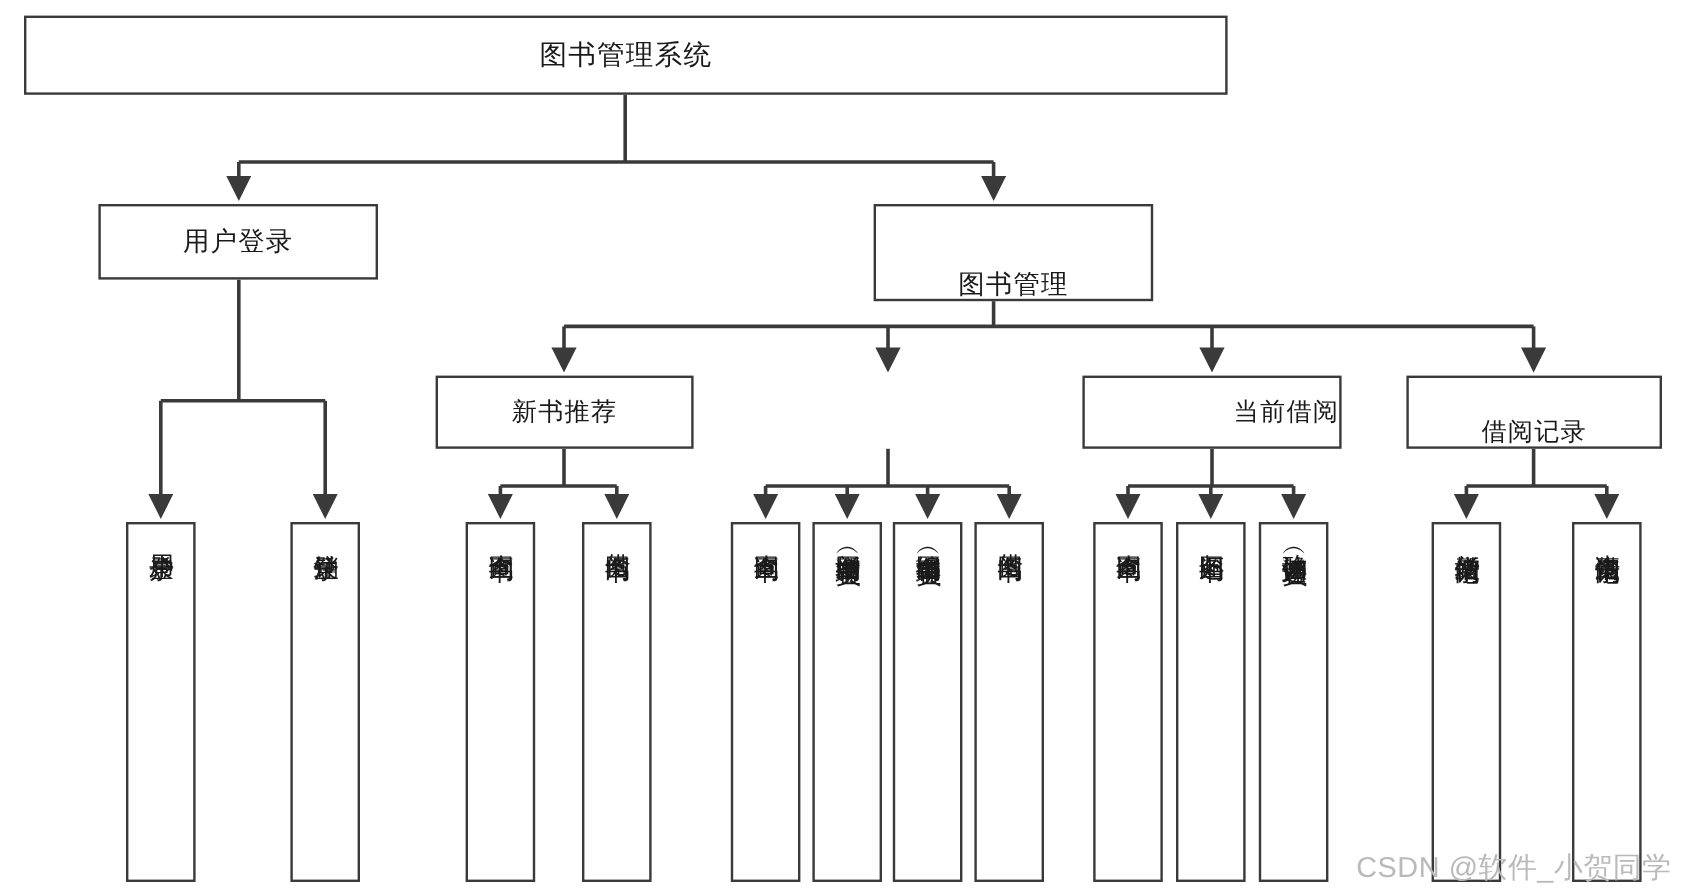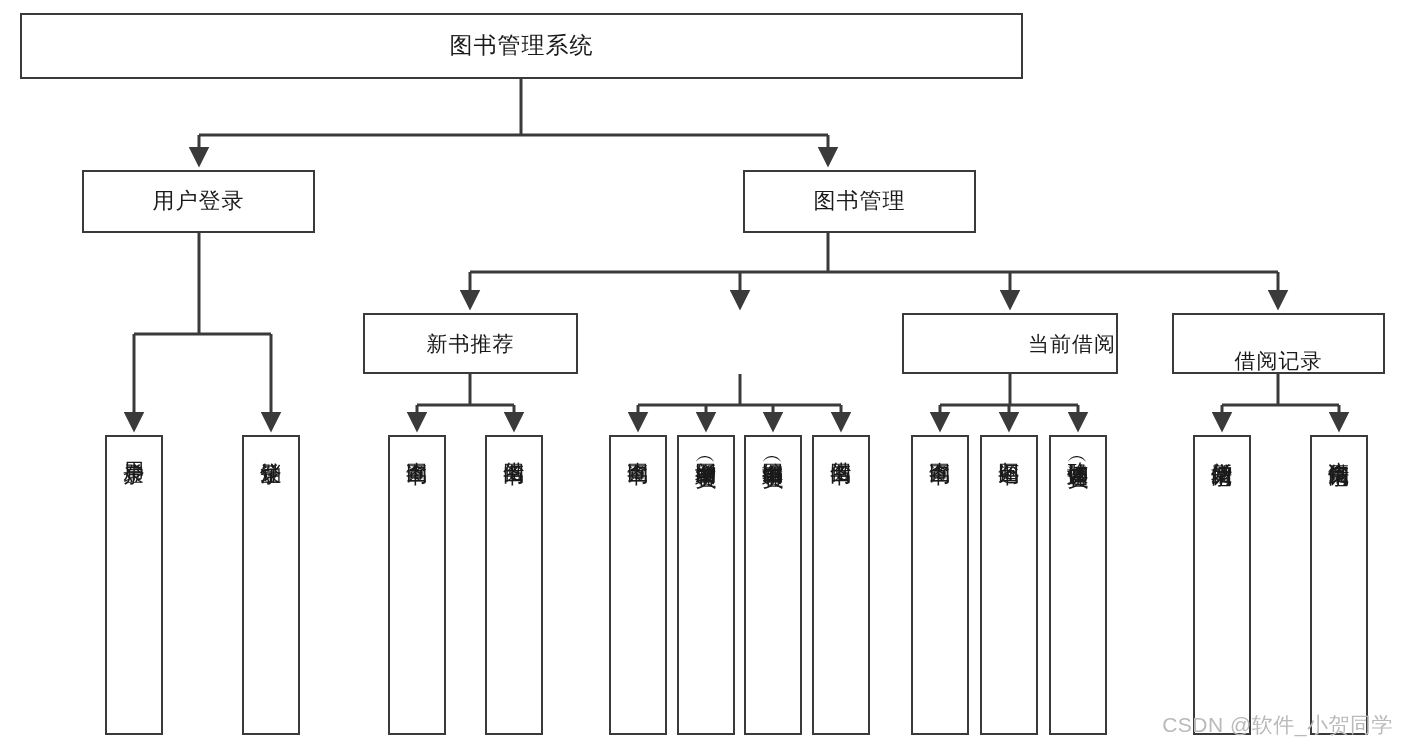--- a/index.html
+++ b/index.html
@@ -60,21 +60,21 @@
   }
   .htext {
     line-height: 1.1;
     letter-spacing: 1px;
     white-space: nowrap;
   }
   #watermark {
     position: absolute;
     right: 12px;
     bottom: 8px;
-    font-size: 21px;
+    font-size: 24px;
     color: #b9b9b9;
     letter-spacing: 0.5px;
     z-index: 5;
     white-space: nowrap;
   }
 </style>
 </head>
 <body>
 
 <div id="diagram-root">
@@ -129,21 +129,21 @@
     </g>
   </svg>
 
   <div class="node node-root" style="left:20px; top:13px; width:1003px; height:66px;">
     <span class="htext">图书管理系统</span>
   </div>
 
   <div class="node node-l2" style="left:82px; top:170px; width:233px; height:63px;">
     <span class="htext">用户登录</span>
   </div>
-  <div class="node node-l2" style="left:743px; top:170px; width:233px; height:63px;">
+  <div class="node node-l2" style="left:728px; top:170px; width:233px; height:81px;align-items:flex-end;">
     <span class="htext">图书管理</span>
   </div>
 
   <div class="node node-l3" style="left:363px; top:313px; width:215px; height:61px;text-align:center;">
     <span class="htext">新书推荐</span>
   </div>
   <div class="node node-l3" style="left:902px; top:313px; width:216px; height:61px;justify-content:flex-end;">
     <span class="htext">当前借阅</span>
   </div>
   <div class="node node-l3" style="left:1172px; top:313px; width:213px; height:61px;align-items:flex-end;">

